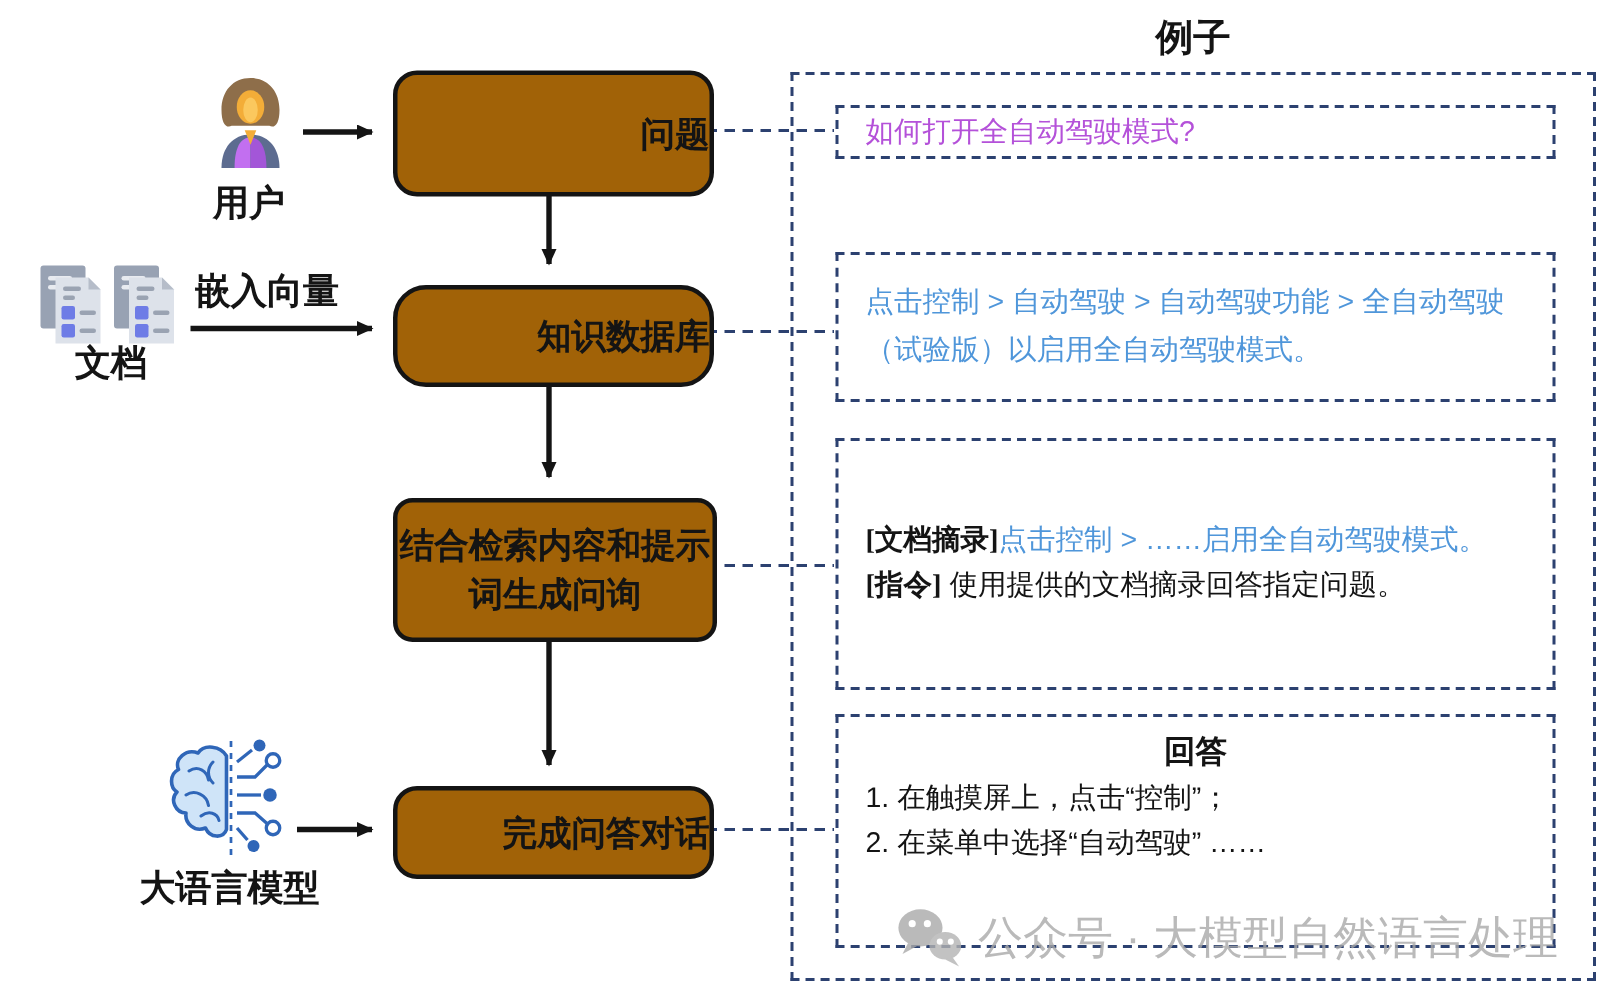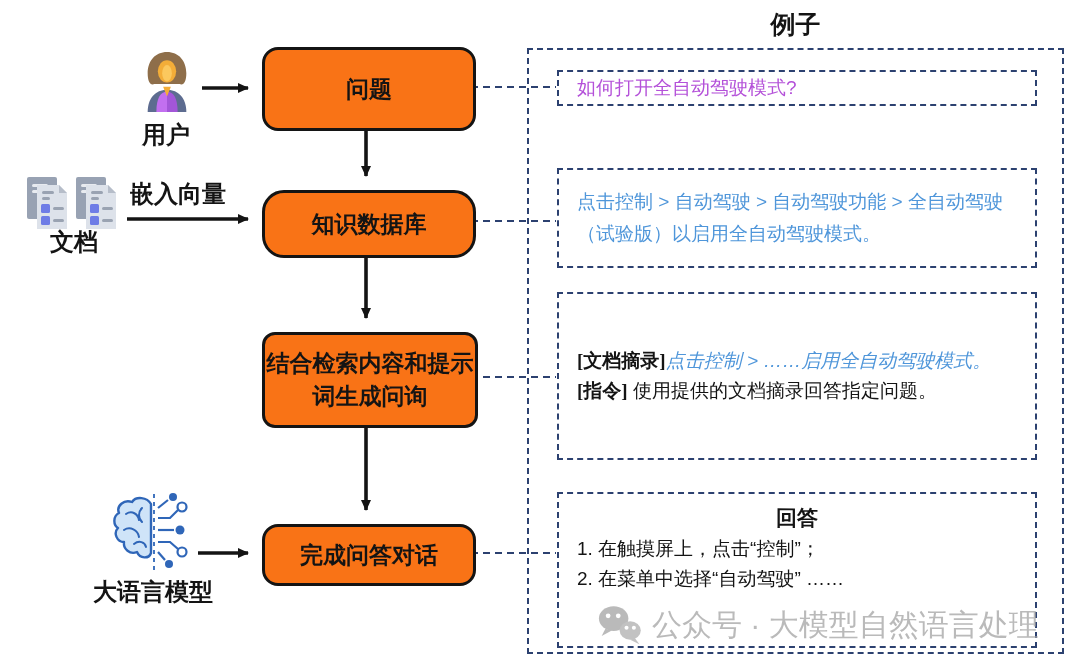--- a/index.html
+++ b/index.html
@@ -12,22 +12,22 @@
   html,body{margin:0;padding:0;background:#fff;}
   .canvas{
     position:relative;width:1080px;height:670px;background:#fff;overflow:hidden;
     font-family:"Liberation Sans","DejaVu Sans",sans-serif;color:var(--ink);
   }
   svg.overlay{position:absolute;left:0;top:0;pointer-events:none;}
   .flow-line{stroke:#141414;stroke-width:3.6;fill:none;}
   .dash-line{stroke:var(--dash);stroke-width:2;fill:none;stroke-dasharray:7 5;}
 
   .node{
-    position:absolute;background:#f97316;border:3px solid #141414;border-radius:16px;
-    display:flex;align-items:center;justify-content:center;text-align:center;
+    position:absolute;background:#a16207;border:3px solid #141414;border-radius:16px;
+    display:flex;align-items:center;justify-content:flex-end;text-align:center;
     font-weight:700;font-size:23px;line-height:33px;z-index:2;
   }
   .node-question{left:262px;top:47px;width:208px;height:78px;}
   .node-kb{left:262px;top:190px;width:208px;height:62px;border-radius:22px;}
   .node-combine{left:262px;top:332px;width:208px;height:90px;padding:0 1px;border-radius:13px;}
   .node-complete{left:262px;top:524px;width:208px;height:56px;}
 
   .actor-label{
     position:absolute;font-weight:700;font-size:24px;text-align:center;z-index:2;
   }
@@ -43,24 +43,24 @@
     position:absolute;left:527px;top:48px;width:537px;height:606px;
     border:2px dashed var(--dash);box-sizing:border-box;z-index:1;
   }
   .ex-box{
     position:absolute;border:2px dashed var(--dash);box-sizing:border-box;
     background:#fff;z-index:2;font-size:19px;
   }
   .ex-question{left:557px;top:70px;width:480px;height:36px;display:flex;align-items:center;padding:0 18px;color:var(--purple);}
   .ex-retrieved{left:557px;top:168px;width:480px;height:100px;display:flex;align-items:center;padding:0 18px;color:var(--blue);line-height:32px;}
   .ex-prompt{left:557px;top:292px;width:480px;height:168px;display:flex;flex-direction:column;justify-content:center;padding:0 18px;line-height:30px;}
-  .ex-answer{left:557px;top:492px;width:480px;height:156px;padding:10px 18px 0 18px;line-height:30px;}
+  .ex-answer{left:557px;top:476px;width:480px;height:156px;padding:10px 18px 0 18px;line-height:30px;}
   .ex-answer .ans-title{text-align:center;font-weight:700;font-size:21px;line-height:28px;margin-bottom:2px;}
   .tag{font-weight:700;color:var(--ink);font-family:Liberation Serif, serif;}
-  .c-blue{color:var(--blue);font-style:italic;}
+  .c-blue{color:var(--blue);}
   .c-purple{color:var(--purple);}
   .c-ink{color:var(--ink);}
 
   .watermark{
     position:absolute;left:598px;top:604px;display:flex;align-items:center;gap:8px;
     color:var(--gray);font-size:30px;opacity:.8;z-index:5;white-space:nowrap;
   }
   .icon{position:absolute;z-index:2;}
 </style>
 </head>

